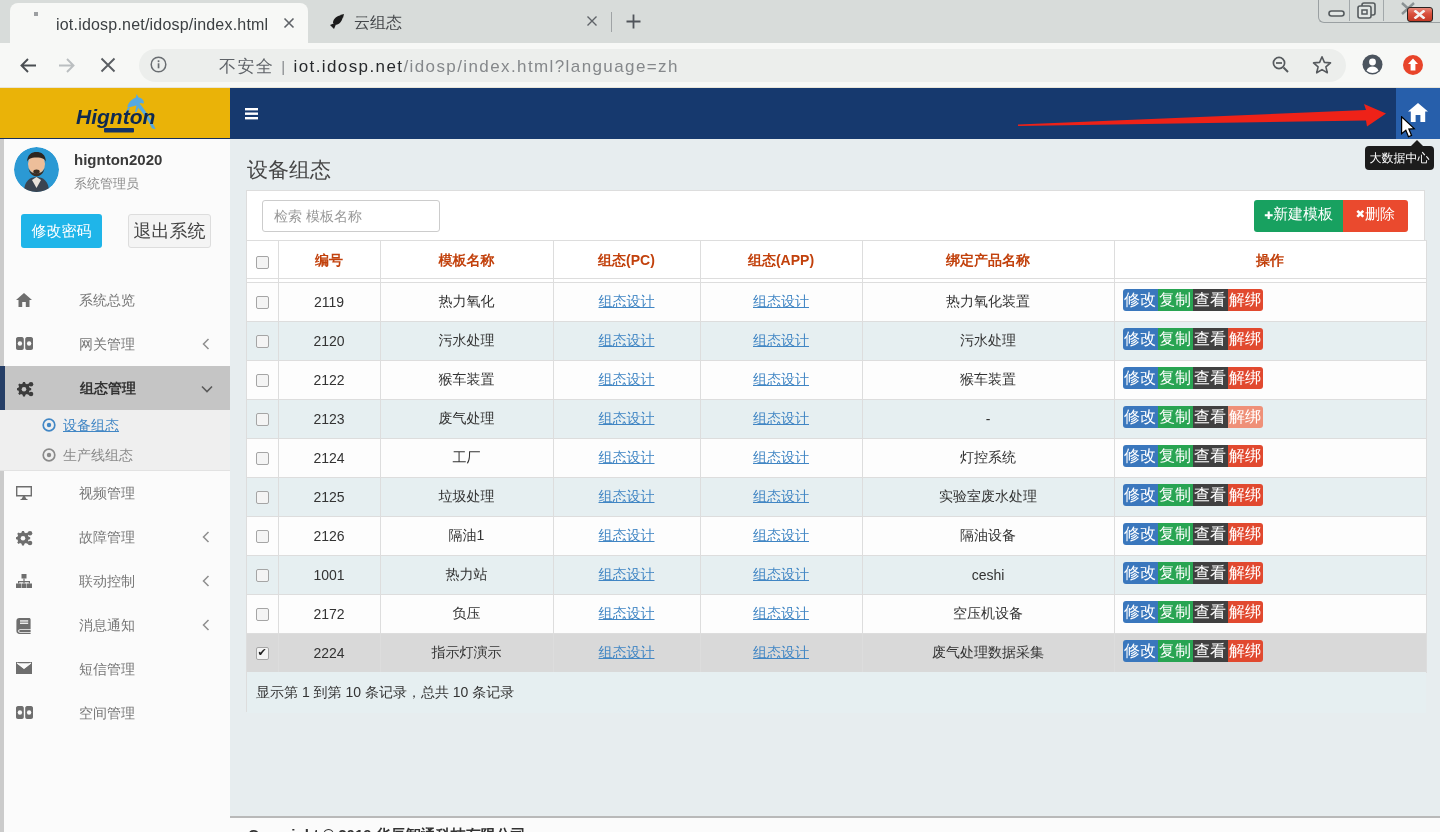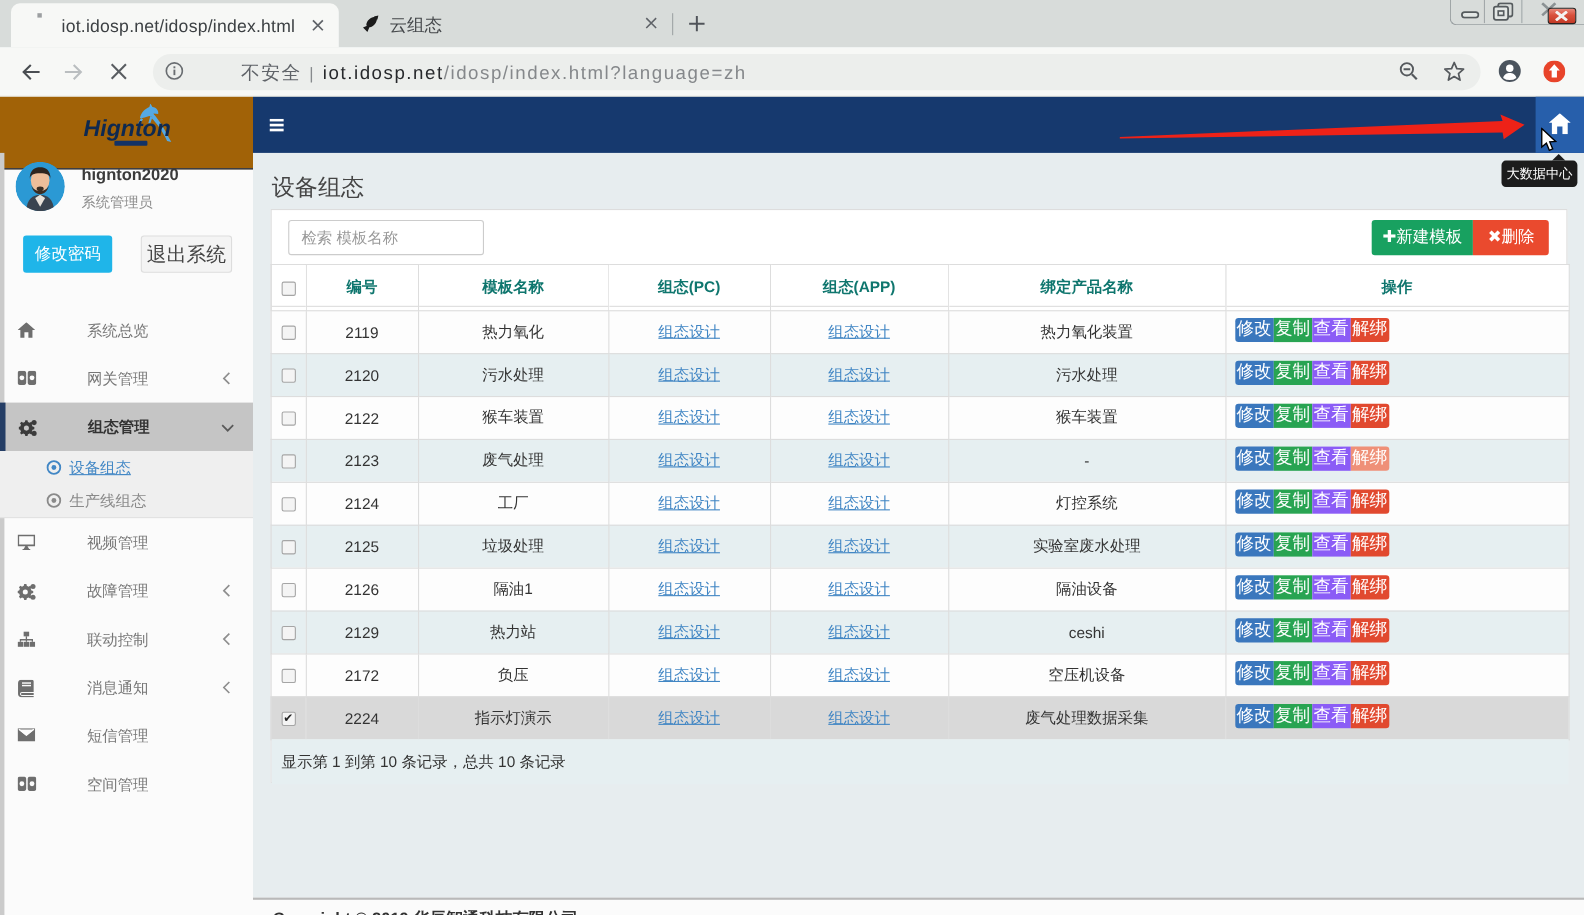--- a/index.html
+++ b/index.html
@@ -27,21 +27,21 @@
 #urltext .sep { color:#878a8d; padding:0 7px; font-size:15px; }
 #urltext .host { color:#27292c; }
 #urltext .path { color:#85888b; }
 
 
 #app { position:absolute; left:0; top:88px; width:1440px; height:744px; background:#e7edef; }
 
 
 #sidebar { position:absolute; left:0; top:0; width:230px; height:744px; background:#fbfbfb; }
 #sidescroll { position:absolute; left:0; top:51px; width:4px; height:693px; background:#cbcbcb; }
-#logo { position:absolute; left:0; top:0; width:230px; height:66px; background:#a16207; border-bottom:1px solid #16305c; }
+#logo { position:absolute; left:0; top:0; width:230px; height:51px; background:#eab308; border-bottom:1px solid #16305c; }
 #userpanel { position:absolute; left:14px; top:59px; }
 #avatar { position:absolute; left:0; top:0; width:45px; height:45px; border-radius:50%; overflow:hidden; }
 #uname { position:absolute; left:60px; top:4px; font-size:15px; font-weight:bold; color:#3a3a3a; white-space:nowrap; }
 #urole { position:absolute; left:60px; top:28px; font-size:13px; color:#8c8c8c; white-space:nowrap; }
 .btn-pass { position:absolute; left:21px; top:126px; width:81px; height:34px; background:#1fb5e9; color:#fff; font-size:15px; text-align:center; line-height:34px; border-radius:3px; }
 .btn-exit { position:absolute; left:128px; top:126px; width:83px; height:34px; background:#f4f4f4; border:1px solid #ddd; color:#444; font-size:18px; text-align:center; line-height:32px; border-radius:3px; }
 
 #menu { position:absolute; left:0; top:190px; width:230px; }
 .mi { position:relative; height:44px; line-height:44px; color:#777; font-size:14px; }
 .mi .ic { position:absolute; left:16px; top:15px; width:17px; height:16px; }
@@ -61,42 +61,42 @@
 
 #navbar { position:absolute; left:230px; top:0; width:1210px; height:51px; background:#16396e; }
 #hamb { position:absolute; left:15px; top:20px; width:13px; height:12px; }
 #homebtn { position:absolute; right:0; top:0; width:44px; height:51px; background:#275fab; }
 #homebtn svg { position:absolute; left:12px; top:15px; }
 
 #content { position:absolute; left:230px; top:51px; width:1210px; height:693px; }
 #pgtitle { position:absolute; left:17px; top:17px; font-size:21px; color:#454545; }
 #panel { position:absolute; left:16px; top:51px; width:1179px; height:522px; background:#fff; border:1px solid #ddd; }
 #searchbox { position:absolute; left:15px; top:9px; width:178px; height:32px; border:1px solid #ccc; border-radius:3px; background:#fff; font-size:14px; color:#999; padding-left:11px; line-height:30px; }
-#topbtns { position:absolute; right:16px; top:9px; height:48px; }
+#topbtns { position:absolute; right:16px; top:9px; height:48px;font-family:Liberation Mono, monospace; }
 .tbtn { display:inline-block; height:32px; line-height:32px; color:#fff; font-size:15px; padding:0 10px; }
 #btn-new { background:#18a160; border-radius:3px 0 0 3px; }
 #btn-del { background:#ea4a2e; border-radius:0 3px 3px 0; padding:0 13px; }
 
 table { border-collapse:collapse; position:absolute; left:-1.5px; top:48.5px; width:1181px; table-layout:fixed; }
 th, td { border:1px solid #ddd; font-size:14px; text-align:center; padding:0; }
-th { height:42px; color:#0f766e; background:#fff; position:relative;margin-left:16px; }
+th { height:42px; color:#c2410c; background:#fff; position:relative;margin-left:16px; }
 th:after { content:""; position:absolute; left:0; right:0; bottom:3px; height:1px; background:#ddd; }
 td { height:39px; color:#333; }
 .cb { display:inline-block; width:13px; height:13px; background:#f4f4f4; border:1px solid #a5a5a5; border-radius:2px; vertical-align:middle; position:relative; }
 .cb.on:before { content:"\2714"; position:absolute; left:1px; top:-2px; font-size:11px; color:#222; }
 tr.odd td { background:#fdfdfd; }
 tr.even td { background:#e6eff1; }
 tr.sel td { background:#d9d9d9; }
 td a, th a { color:#4186c4; text-decoration:underline; }
 .agroup { display:inline-block; height:22px; white-space:nowrap; }
 td:last-child { text-align:left; padding-left:8px; }
 .ab { display:inline-block; float:left; width:35px; height:22px; line-height:22px; font-size:16px; color:#fff; text-align:center; }
 .ab1 { background:#3a77bd; border-radius:3px 0 0 3px; }
 .ab2 { background:#28a452; }
-.ab3 { background:#8b5cf6; }
+.ab3 { background:#404040; }
 .ab4 { background:#e1492f; border-radius:0 3px 3px 0; }
 .ab4.dis { background:#ef9078; }
 #pgfoot { position:absolute; left:0; top:481px; width:1179px; height:41px; background:#e6eff1; line-height:41px; font-size:14px; color:#333; padding-left:9px; }
 
 #footer { position:absolute; left:230px; top:728px; width:1210px; height:16px; background:#fbfbfb; border-top:2px solid #b9b9b9; overflow:hidden; }
 #footer .cr { position:absolute; left:18px; top:8px; font-size:15px; font-weight:bold; color:#333; }
 #footer .vr { position:absolute; left:1154px; top:13px; font-size:17px; font-weight:bold; color:#222; }
 
 
 #arrow, #cursor { position:absolute; }
@@ -460,21 +460,21 @@
               <td><span class="cb"></span></td>
               <td>2126</td>
               <td>隔油1</td>
               <td><a>组态设计</a></td>
               <td><a>组态设计</a></td>
               <td>隔油设备</td>
               <td><span class="agroup"><span class="ab ab1">修改</span><span class="ab ab2">复制</span><span class="ab ab3">查看</span><span class="ab ab4">解绑</span></span></td>
             </tr>
         <tr class="even">
               <td><span class="cb"></span></td>
-              <td>2129</td>
+              <td>1001</td>
               <td>热力站</td>
               <td><a>组态设计</a></td>
               <td><a>组态设计</a></td>
               <td>ceshi</td>
               <td><span class="agroup"><span class="ab ab1">修改</span><span class="ab ab2">复制</span><span class="ab ab3">查看</span><span class="ab ab4">解绑</span></span></td>
             </tr>
         <tr class="odd">
               <td><span class="cb"></span></td>
               <td>2172</td>
               <td>负压</td>

